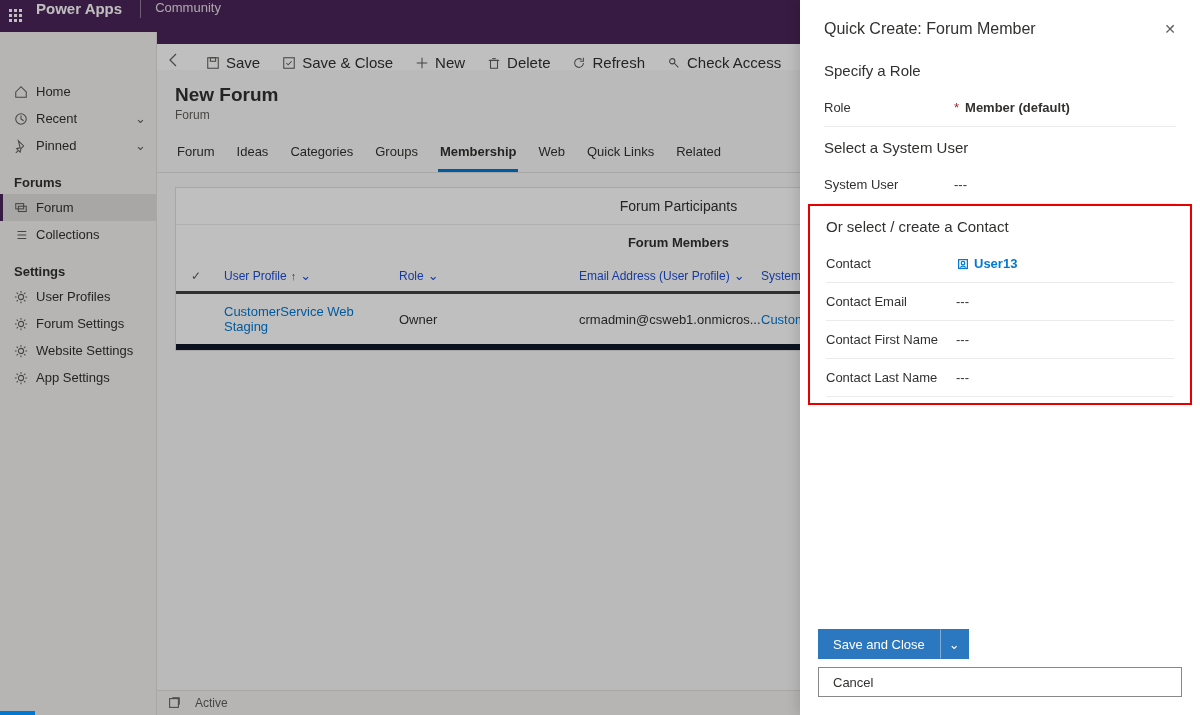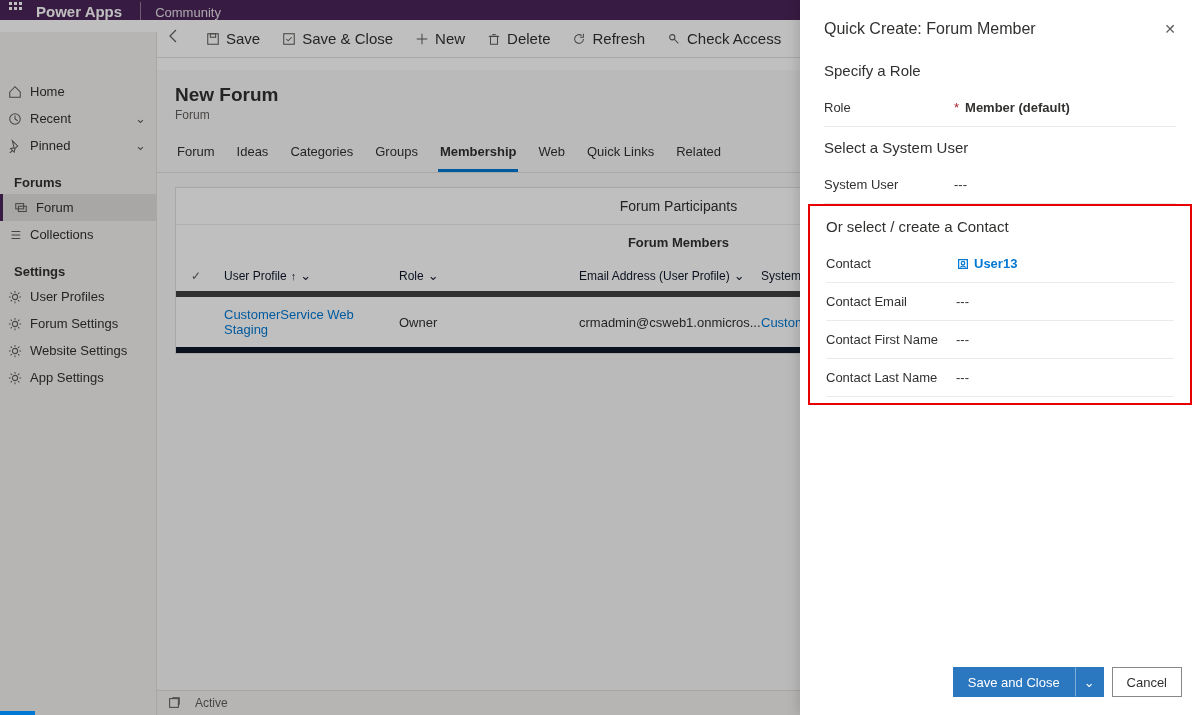--- a/index.html
+++ b/index.html
@@ -2,58 +2,58 @@
 <html><head>
 <meta charset="utf-8">
 <style>
 * { box-sizing: border-box; margin: 0; padding: 0; }
 body { font-family: "Segoe UI", Arial, sans-serif; font-size: 13px; color: #323130; width: 1200px; height: 715px; overflow: hidden; position: relative; background: #fff; }
 
 
 .overlay { position: absolute; top: 0; left: 0; width: 800px; height: 715px; background: rgba(0,0,0,0.25); z-index: 5; pointer-events: none; }
 
 
-.topbar { height: 20px; background: #4b2558; color: #fff; display: flex; align-items: flex-end; padding: 0 0 0 0; font-size: 13px; }
+.topbar { height: 44px; background: #4b2558; color: #fff; display: flex; align-items: flex-start; padding: 0 0 0 0; font-size: 13px; }
 .waffle { width: 32px; height: 32px; display: flex; align-items: center; justify-content: center; }
 .waffle svg { fill: #fff; }
 .brand { font-size: 15px; padding: 0 10px 0 4px; font-weight: 600; }
 .divider-v { width: 1px; height: 18px; background: rgba(255,255,255,0.4); margin: 0 8px; }
 .community { padding: 0 6px; color: rgba(255,255,255,0.85); }
 
 
 .cmdbar { height: 38px; background: #fff; border-bottom: 1px solid #e1dfdd; display: flex; align-items: center; padding-left: 160px; color: #323130; font-size: 15px; position: relative; }
 .cmdbar .hamburger { position: absolute; left: 8px; top: 8px; width: 24px; height: 24px; display: flex; align-items: center; justify-content: center; color: #605e5c; }
 .cmdbar .back { position: absolute; left: 166px; top: 8px; color: #605e5c; }
 .cmdbar-items { display: flex; align-items: center; gap: 2px; margin-left: 36px; }
 .cmd { display: flex; align-items: center; gap: 6px; padding: 6px 10px; color: #323130; cursor: pointer; }
 .cmd svg { width: 14px; height: 14px; }
 
 
 .leftnav { position: absolute; left: 0; top: 32px; width: 157px; height: 683px; background: #f3f2f1; border-right: 1px solid #e1dfdd; padding-top: 38px; }
 .nav-section { padding: 8px 0; }
-.nav-item { display: flex; align-items: center; gap: 8px; padding: 6px 8px; font-size: 13px; color: #323130; cursor: pointer; position: relative; }
+.nav-item { display: flex; align-items: center; gap: 8px; padding: 6px 14px; font-size: 13px; color: #323130; cursor: pointer; position: relative; }
 .nav-item svg { width: 14px; height: 14px; color: #605e5c; flex-shrink: 0; }
 .nav-item .chev { position: absolute; right: 10px; color: #605e5c; font-size: 11px; }
 .nav-header { padding: 8px 14px 4px; font-size: 13px; font-weight: 600; color: #323130; }
 .nav-item.active { background: #e1dfdd; border-left: 3px solid #4b2558; padding-left: 11px; }
 
 
 .main { position: absolute; left: 157px; top: 70px; right: 0; bottom: 25px; background: #faf9f8; padding: 0; overflow: hidden; }
 .page-header { padding: 14px 18px 8px; }
 .page-title { font-size: 19px; font-weight: 600; color: #323130; }
 .page-sub { font-size: 12px; color: #605e5c; margin-top: 2px; }
 .tabs { display: flex; gap: 18px; padding: 8px 18px 0; border-bottom: 1px solid #e1dfdd; font-size: 13px; }
 .tab { padding: 6px 2px 10px; color: #323130; cursor: pointer; border-bottom: 3px solid transparent; }
 .tab.active { font-weight: 700; border-bottom: 3px solid #0078d4; color: #323130; }
 
 .card { margin: 14px 18px; background: #fff; border: 1px solid #e1dfdd; }
 .card-h { padding: 10px 14px; font-size: 14px; color: #323130; font-weight: 400; text-align: center; }
 .card-h.sub { border-top: 1px solid #edebe9; font-size: 13px; font-weight: 600; color: #323130; }
 .grid { }
-.grid-head { display: flex; border-bottom: 6px solid #404040; font-size: 12px; color: #0f172a; padding: 8px 0; text-align: center; }
+.grid-head { display: flex; border-bottom: 3px solid #404040; font-size: 12px; color: #1d4ed8; padding: 8px 0; text-align: center; }
 .grid-cell { padding: 0 8px; display: flex; align-items: center; gap: 4px; }
 .grid-row { display: flex; padding: 10px 0; font-size: 13px; border-bottom: 6px solid #0f172a; }
 .col-check { width: 40px; justify-content: center; }
 .col-profile { width: 175px; }
 .col-role { width: 180px; }
 .col-email { width: 182px; }
 .col-system { width: 100px; }
 .link { color: #0078d4; cursor: pointer; }
 
 
@@ -68,21 +68,21 @@
 .section-h { font-size: 15px; font-weight: 400; color: #323130; padding: 12px 0 10px; }
 .field { display: flex; align-items: center; padding: 8px 0; border-bottom: 1px solid #edebe9; font-size: 13px; min-height: 38px; }
 .field .label { width: 130px; color: #323130; font-size: 13px; }
 .field .req { color: #a4262c; padding-right: 6px; }
 .field .value { flex: 1; color: #323130; font-weight: 600; }
 .field .value.link2 { color: #0078d4; display: flex; align-items: center; gap: 4px; font-weight: 600; }
 .field .value.empty { color: #323130; font-weight: 400; }
 
 .highlight-box { border: 2px solid #e80000; margin: 0 -16px; padding: 0 16px 6px; }
 
-.panel-footer { padding: 12px 18px 18px; display: flex; justify-content: flex-end; gap: 8px; }
+.panel-footer { padding: 12px 18px 18px; display: flex; justify-content: flex-end; gap: 8px; flex-direction: column; }
 .btn { height: 30px; padding: 0 14px; font-size: 13px; border: 1px solid #8a8886; background: #fff; color: #323130; cursor: pointer; display: flex; align-items: center; }
 .btn.primary { background: #2b77c0; color: #fff; border: 1px solid #2b77c0; }
 .btn.split { border-left: 1px solid rgba(255,255,255,0.4); padding: 0 8px; }
 
 .progress-bar { position: absolute; bottom: 0; left: 0; width: 35px; height: 4px; background: #0078d4; z-index: 20; }
 
 .check-icon::before { content: "✓"; font-size: 12px; color: #605e5c; }
 .sort-arrow::before { content: "↑"; font-size: 11px; }
 .chev-down::before { content: "⌄"; font-size: 13px; }
 </style>

